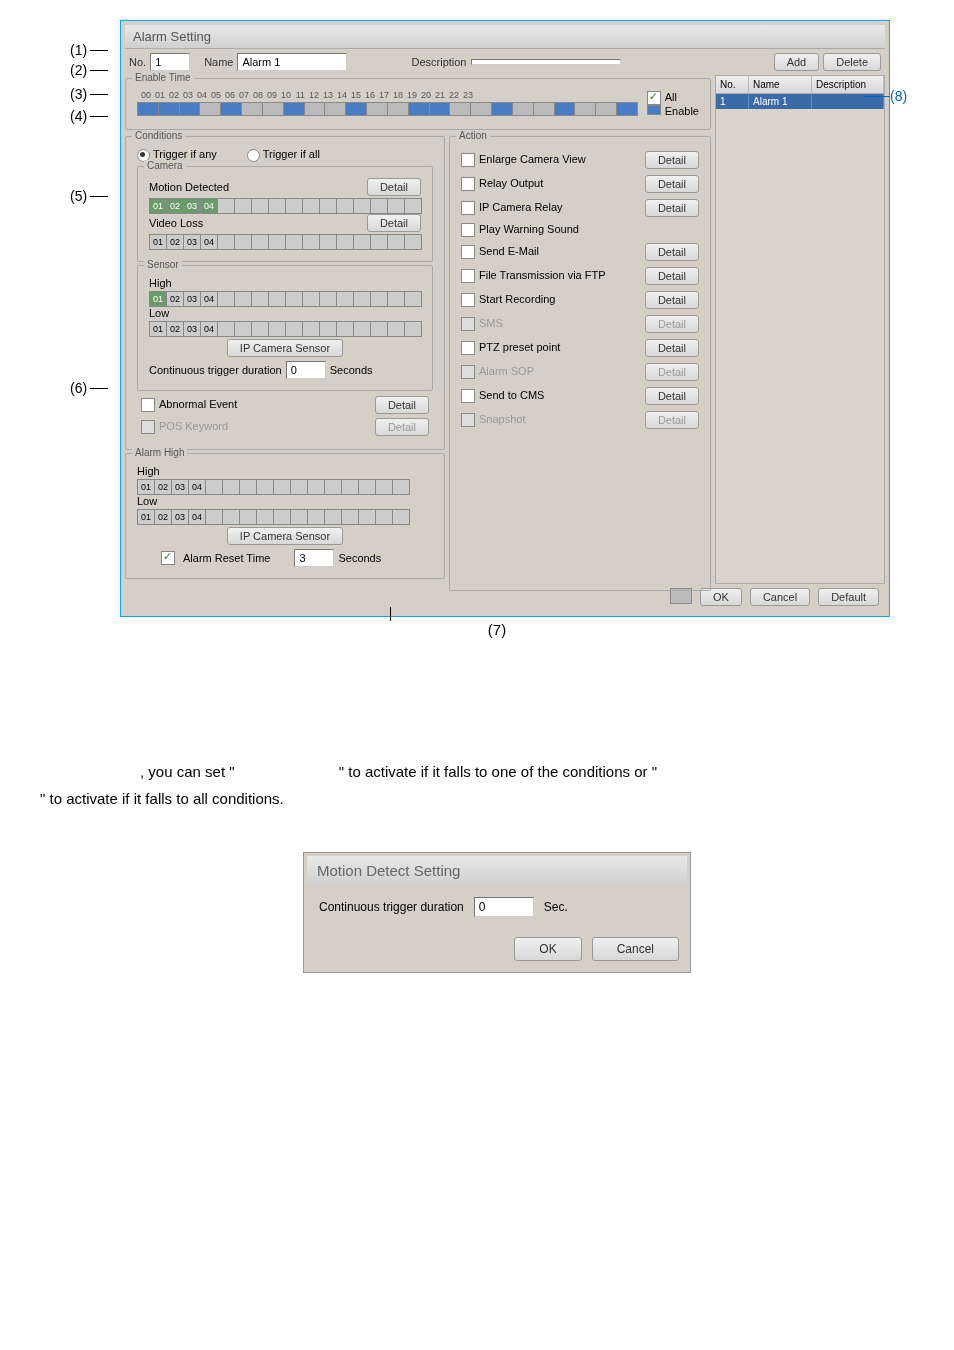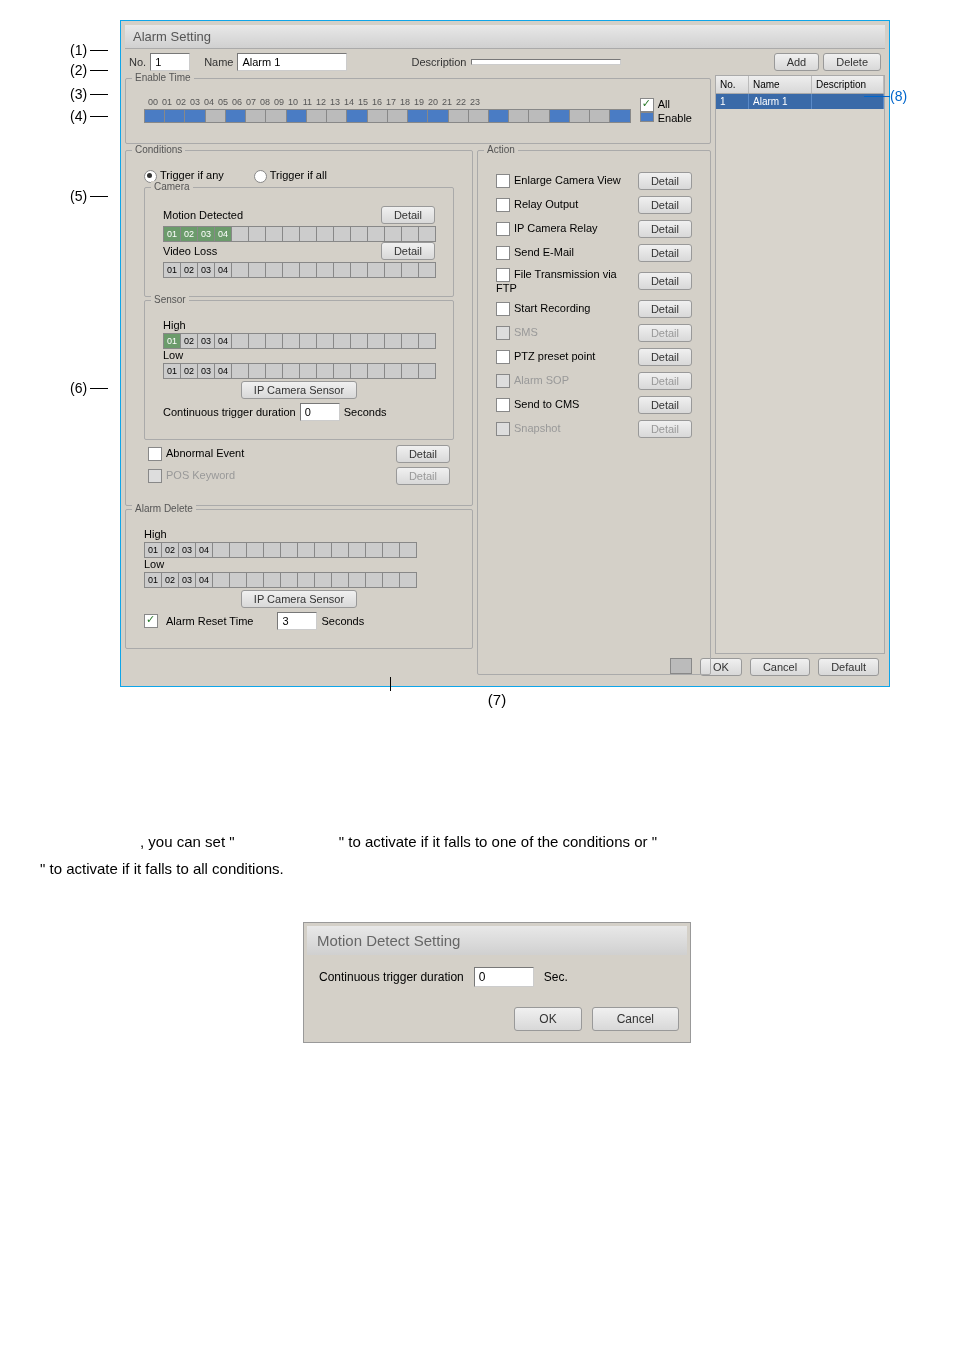--- a/index.html
+++ b/index.html
@@ -69,21 +69,21 @@
   display: flex;
   gap: 4px;
 }
 .right-col {
   width: 170px;
 }
 .fieldset {
   border: 1px solid #aaa;
   border-radius: 2px;
   margin: 3px 0;
-  padding: 18px;
+  padding: 11px;
   position: relative;
 }
 .fieldset-label {
   position: absolute;
   top: -7px;
   left: 6px;
   background: #d4d0c8;
   padding: 0 3px;
   color: #555;
   font-size: 10px;
@@ -465,21 +465,21 @@
               <div><span class="checkbox"></span><span>Abnormal Event</span></div>
               <button class="btn">Detail</button>
             </div>
             <div style="display:flex;justify-content:space-between;align-items:center;padding:2px 4px;">
               <div><span class="checkbox disabled"></span><span style="color:#999;">POS Keyword</span></div>
               <button class="btn disabled">Detail</button>
             </div>
           </div>
 
           <div class="fieldset">
-            <div class="fieldset-label">Alarm Delete</div>
+            <div class="fieldset-label">Alarm High</div>
             <div>High</div>
             <div class="cam-row">
               <div class="cam-cell">01</div>
                 <div class="cam-cell">02</div>
                 <div class="cam-cell">03</div>
                 <div class="cam-cell">04</div>
                 <div class="cam-cell"></div>
                 <div class="cam-cell"></div>
                 <div class="cam-cell"></div>
                 <div class="cam-cell"></div>
@@ -505,21 +505,21 @@
                 <div class="cam-cell"></div>
                 <div class="cam-cell"></div>
                 <div class="cam-cell"></div>
                 <div class="cam-cell"></div>
                 <div class="cam-cell"></div>
                 <div class="cam-cell"></div>
                 <div class="cam-cell"></div>
                 <div class="cam-cell"></div>
             </div>
             <div style="text-align:center;margin:4px 0;"><button class="btn">IP Camera Sensor</button></div>
-            <div style="display:flex;align-items:center;gap:4px;">
+            <div style="display:flex;align-items:center;gap:4px;margin-left:24px;">
               <span class="checkbox checked"></span>
               <span>Alarm Reset Time</span>
               <span class="input-field" style="width:30px;margin-left:20px;">3</span>
               <span>Seconds</span>
             </div>
           </div>
         </div>
 
         <div style="flex:1;">
           <div class="fieldset" style="height:calc(100% - 18px);">
@@ -528,20 +528,23 @@
                 <div><span class="checkbox"></span><span>Enlarge Camera View</span></div>
                 <button class="btn">Detail</button>
               </div>
             <div class="action-row">
                 <div><span class="checkbox"></span><span>Relay Output</span></div>
                 <button class="btn">Detail</button>
               </div>
             <div class="action-row">
                 <div><span class="checkbox"></span><span>IP Camera Relay</span></div>
                 <button class="btn">Detail</button>
+              </div>
+            <div class="action-row">
+                <div><span class="checkbox"></span><span>Play Warning Sound</span></div>
               </div>
             <div class="action-row">
                 <div><span class="checkbox"></span><span>Send E-Mail</span></div>
                 <button class="btn">Detail</button>
               </div>
             <div class="action-row">
                 <div><span class="checkbox"></span><span>File Transmission via FTP</span></div>
                 <button class="btn">Detail</button>
               </div>
             <div class="action-row">

